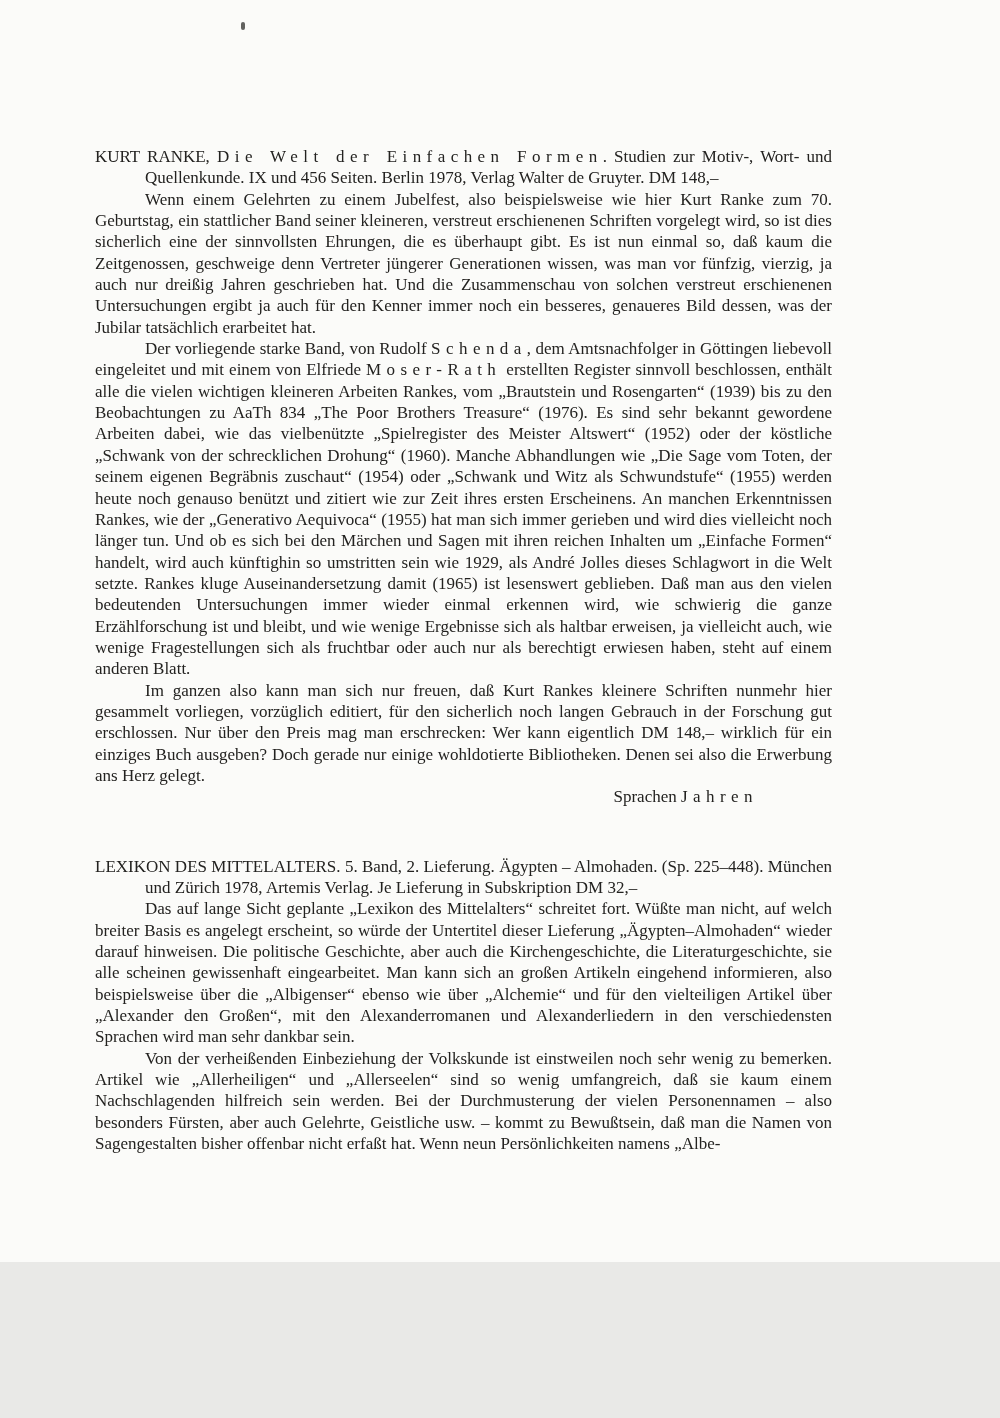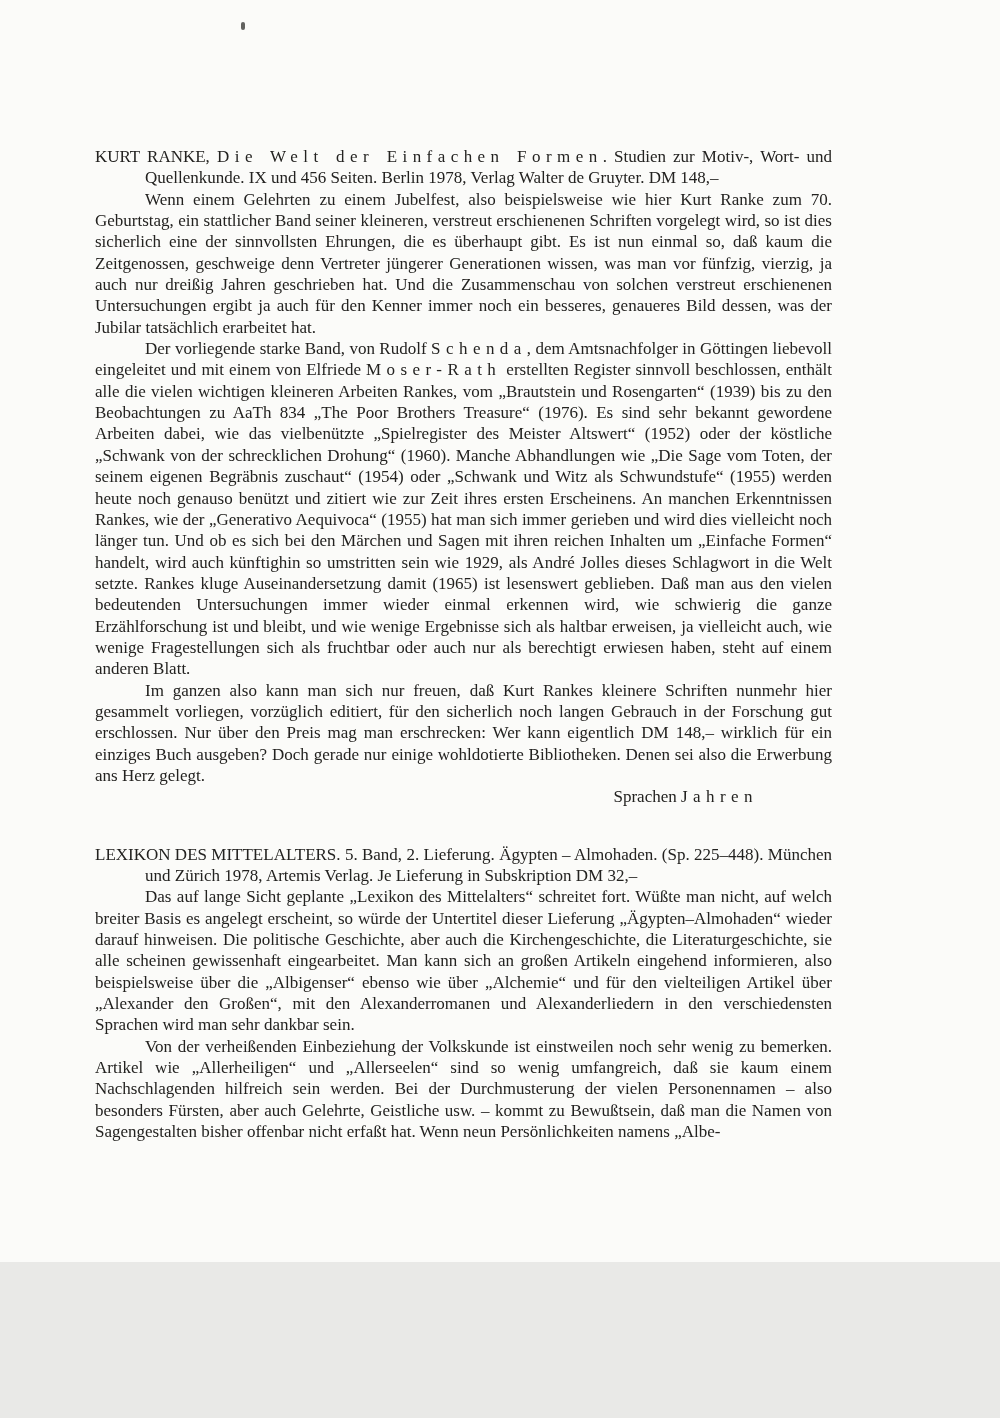--- a/index.html
+++ b/index.html
@@ -40,21 +40,21 @@
     padding-left: 50px;
     text-indent: -50px;
   }
   .sperr { letter-spacing: 0.32em; }
   .body.indent { text-indent: 50px; }
   .first { margin-top: 5px; }
   .signature {
     text-align: right;
     padding-right: 74px;
   }
-  .review2 { margin-top: 36px; }
+  .review2 { margin-top: 48px; }
   .page-number {
     position: absolute;
     top: 1294px;
     left: 802px;
     font-size: 26px;
     line-height: 1.1;
     color: #232220;
     letter-spacing: 1px;
     font-style: italic;
   }

